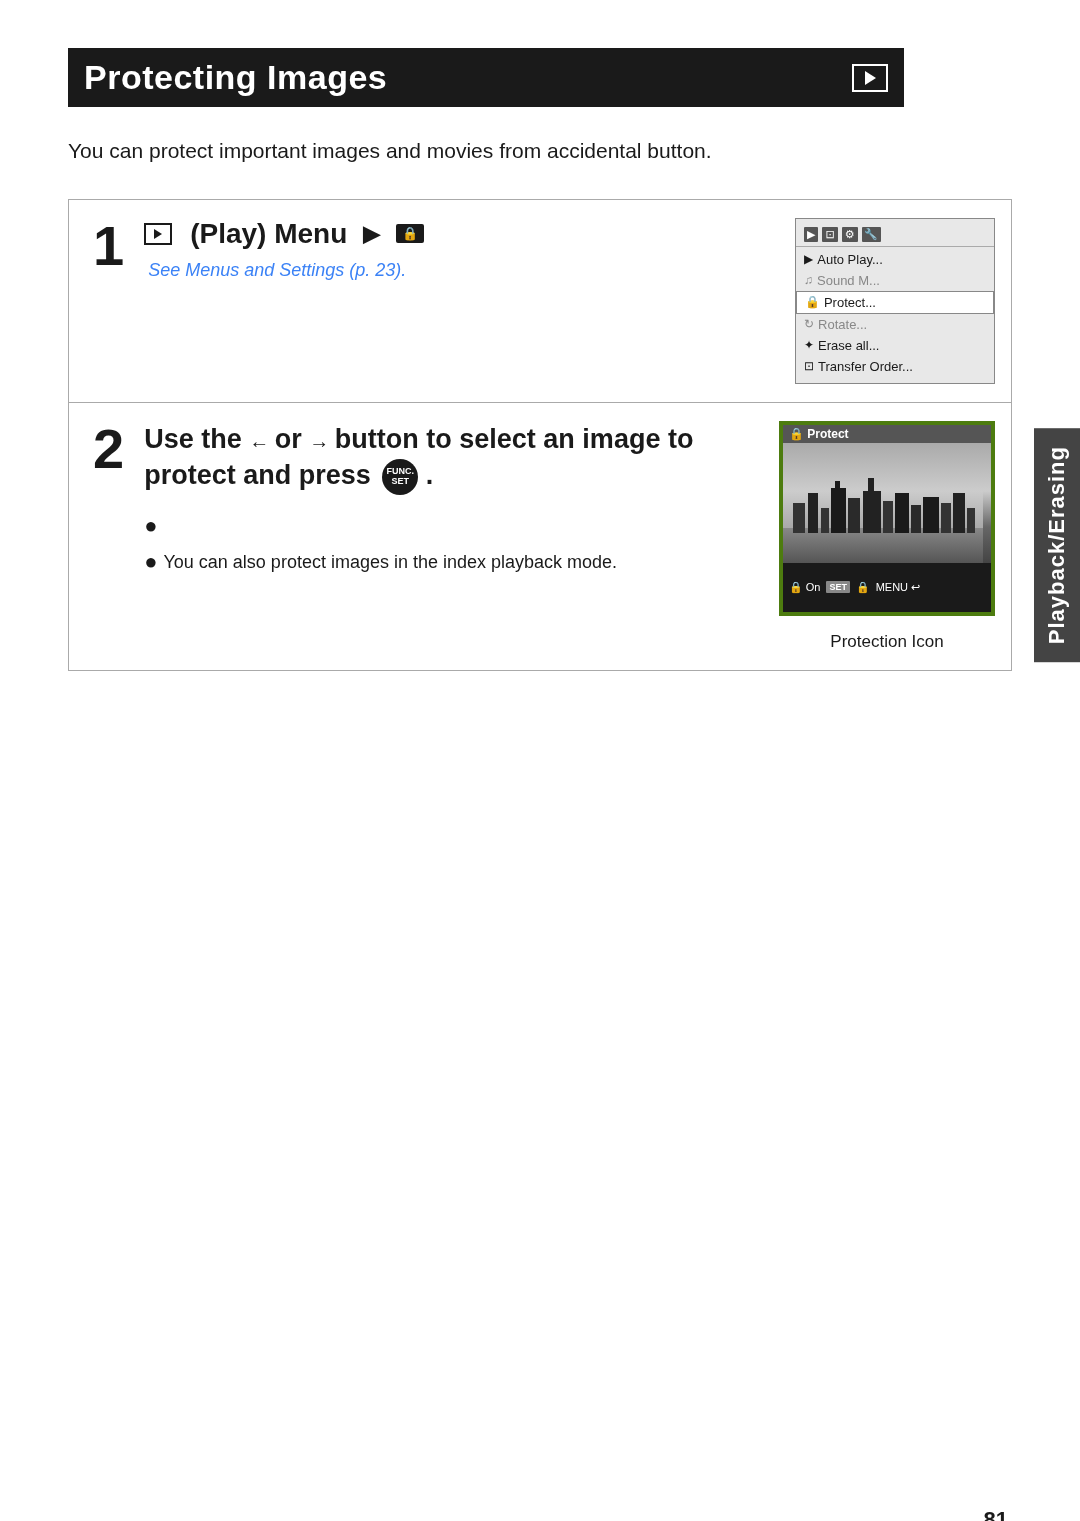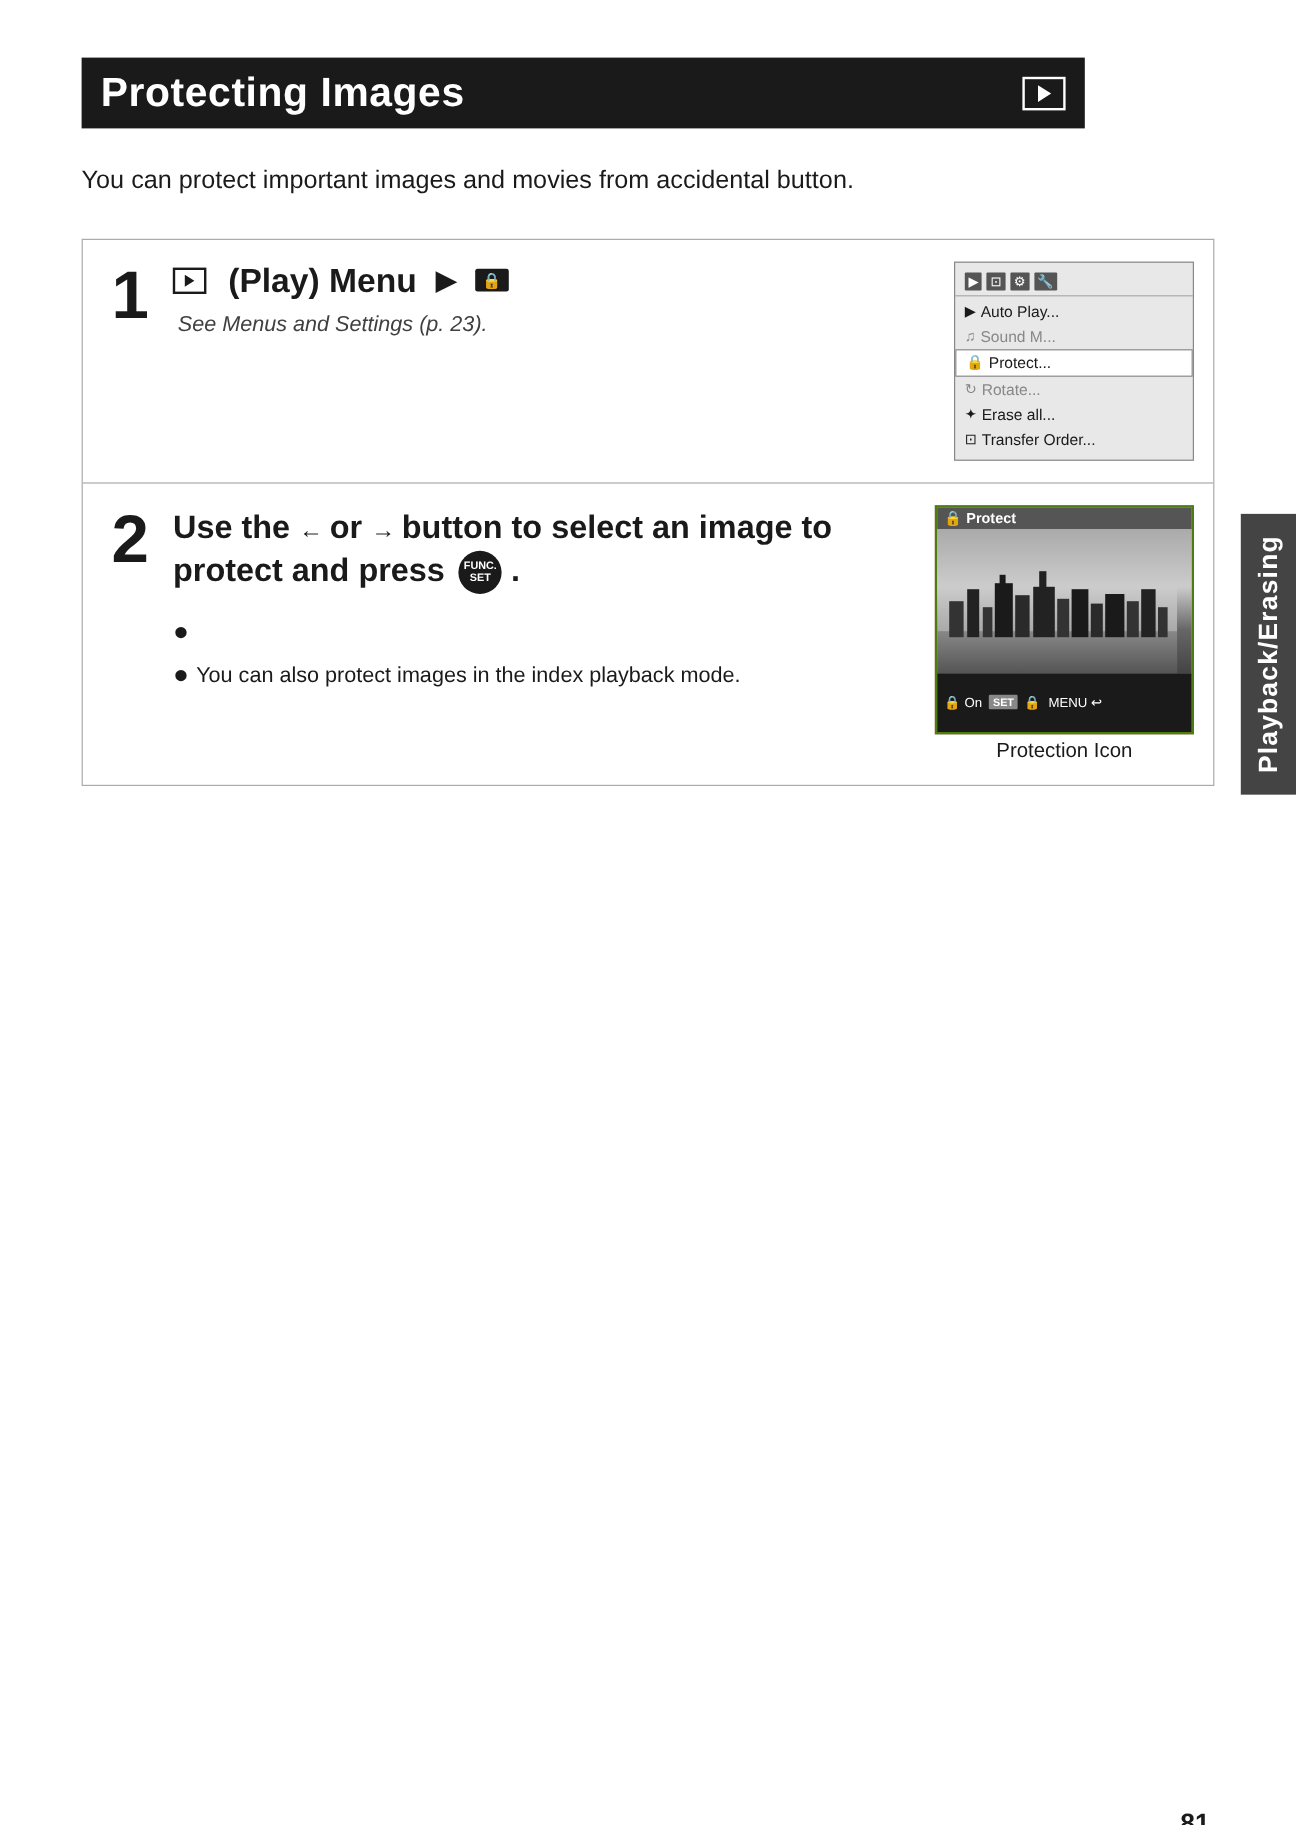--- a/index.html
+++ b/index.html
@@ -144,21 +144,21 @@
       color: #fff;
       font-size: 13px;
       font-weight: bold;
       padding: 2px 6px;
       border-radius: 2px;
     }
 
     .step1-see {
       font-style: italic;
       font-size: 18px;
-      color: #404040;
+      color: #3b82f6;
       margin-bottom: 20px;
       padding-left: 4px;
     }
 
     
     .camera-menu {
       background: #e8e8e8;
       border: 1px solid #888;
       width: 200px;
       padding: 6px 0;
@@ -278,22 +278,22 @@
       flex: 1;
     }
 
     .step2-right {
       flex-shrink: 0;
     }
 
     
     .camera-screen {
       width: 216px;
-      border: 2px solid #4d7c0f;
-      background: #f9a8d4;
+      border: 4px solid #4d7c0f;
+      background: #eab308;
     }
 
     .camera-screen-header {
       background: #555;
       color: #fff;
       font-size: 12px;
       font-weight: bold;
       padding: 2px 6px;
       display: flex;
       align-items: center;
@@ -321,21 +321,21 @@
       color: #fff;
       font-size: 9px;
       font-weight: bold;
       padding: 1px 3px;
       border-radius: 1px;
     }
 
     .protection-icon-caption {
       text-align: center;
       font-size: 17px;
-      margin-top: 4px;
+      margin-top: 16px;
     }
 
     
     .sidebar-tab {
       position: absolute;
       right: 0;
       top: 380px;
       background: #444;
       color: #fff;
       writing-mode: vertical-rl;

